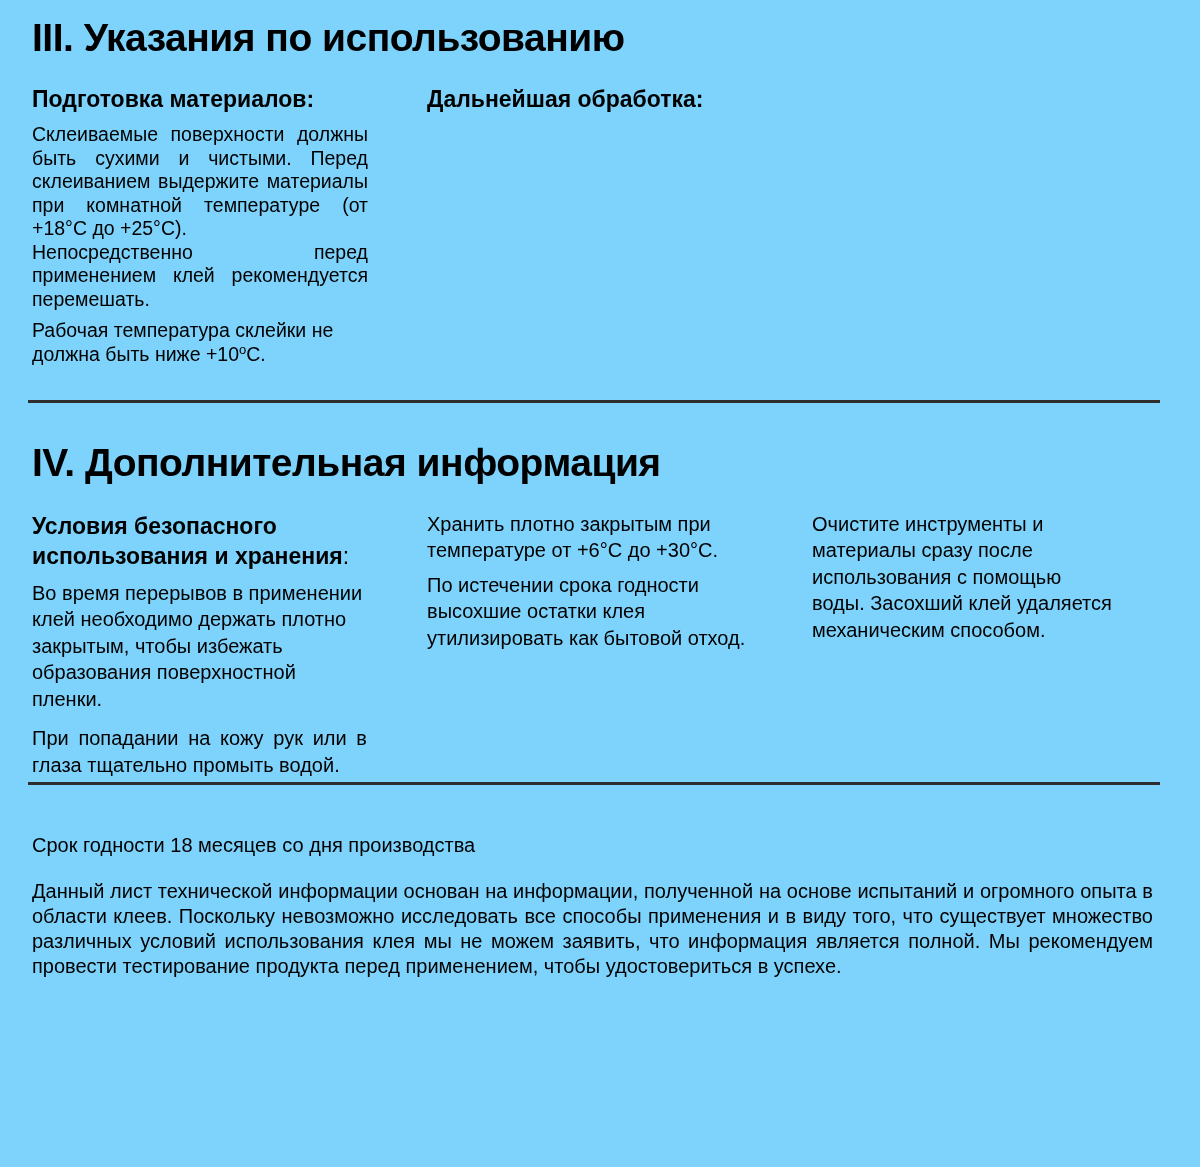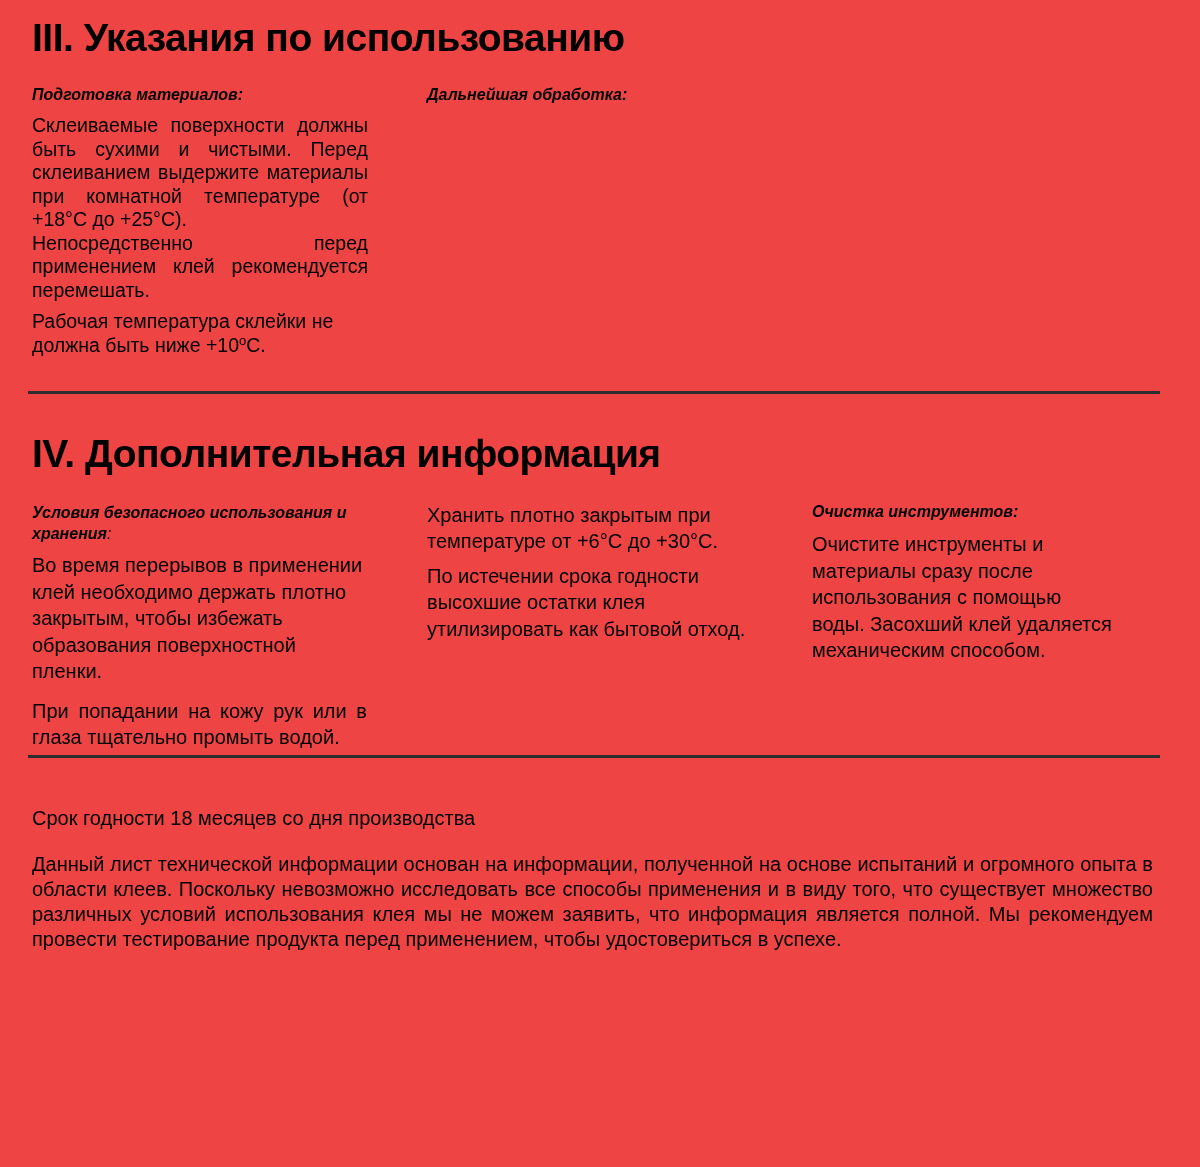--- a/index.html
+++ b/index.html
@@ -8,37 +8,36 @@
     background: #ffffff;
     color: #000000;
     font-family: "Liberation Sans", "DejaVu Sans", sans-serif;
   }
   .page {
     width: 1200px;
     height: 1167px;
     box-sizing: border-box;
     padding: 16px 47px 0 32px;
     overflow: hidden;
-    background: #ef4444;
+    background: #7dd3fc;
   }
 
   
   .doc-title {
     font-size: 39px;
     font-weight: 700;
     letter-spacing: -0.5px;
     margin: 0;
     line-height: 1.12;
   }
   .sub-head {
-    font-size: 16px;
+    font-size: 23px;
     font-weight: 700;
     margin: 0 0 9px 0;
     line-height: 1.28;
-    font-style: italic;
   }
   .sub-head .colon-reg { font-weight: 400; }
 
   
   p {
     margin: 0;
     font-size: 19.5px;
     line-height: 23.5px;
   }
   .just { text-align: justify; }
@@ -123,21 +122,20 @@
         <p>Во время перерывов в применении клей необходимо держать плотно закрытым, чтобы избежать образования поверхностной пленки.</p>
         <p class="just p-gap-m">При попадании на кожу рук или в глаза тщательно промыть водой.</p>
       </div>
 
       <div>
         <p>Хранить плотно закрытым при температуре от +6°С до +30°С.</p>
         <p class="p-gap-s">По истечении срока годности высохшие остатки клея утилизировать как бытовой отход.</p>
       </div>
 
       <div>
-        <h2 class="sub-head">Очистка инструментов:</h2>
         <p>Очистите инструменты и материалы сразу после использования с помощью воды. Засохший клей удаляется механическим способом.</p>
       </div>
     </div>
   </section>
 
   <hr class="divider divider-2">
 
   <footer class="footer">
     <p class="shelf-life">Срок годности 18 месяцев со дня производства</p>
     <p class="just">Данный лист технической информации основан на информации, полученной на основе испытаний и огромного опыта в области клеев. Поскольку невозможно исследовать все способы применения и в виду того, что существует множество различных условий использования клея мы не можем заявить, что информация является полной. Мы рекомендуем провести тестирование продукта перед применением, чтобы удостовериться в успехе.</p>

